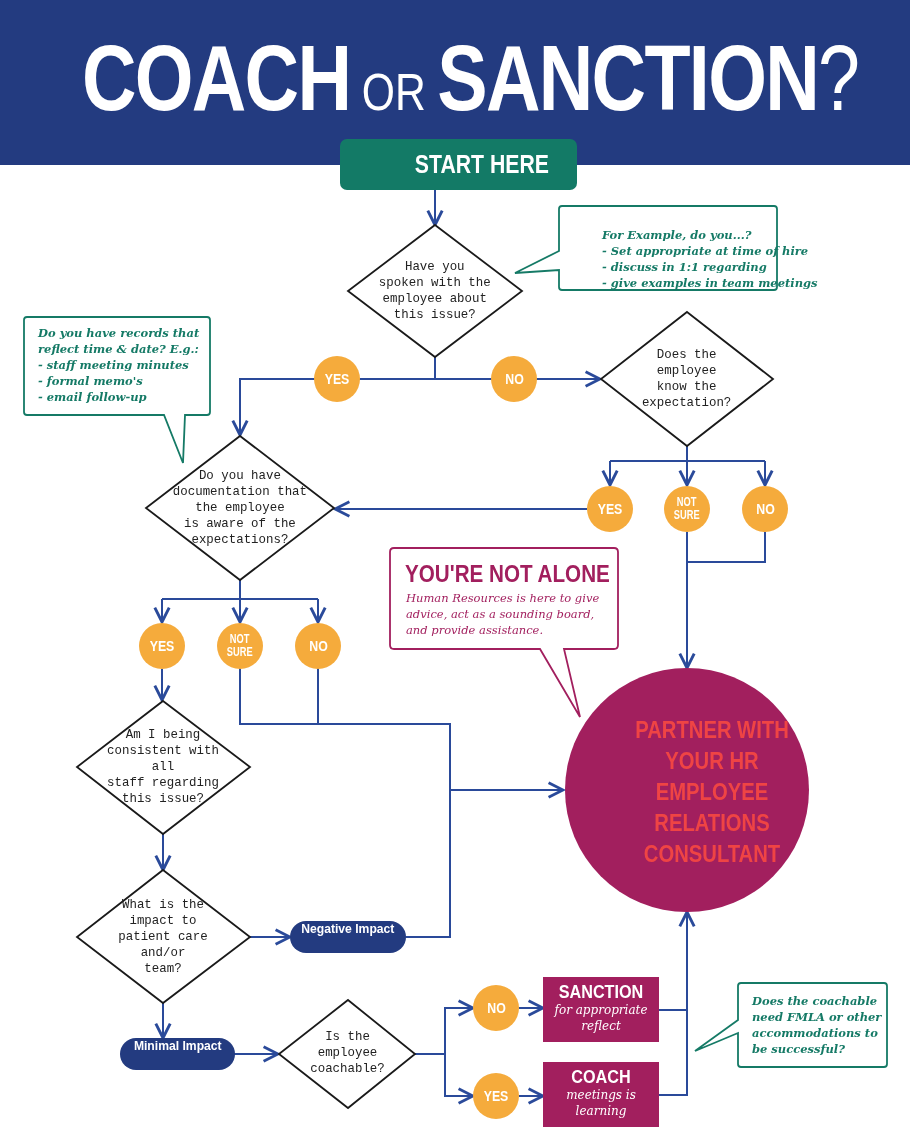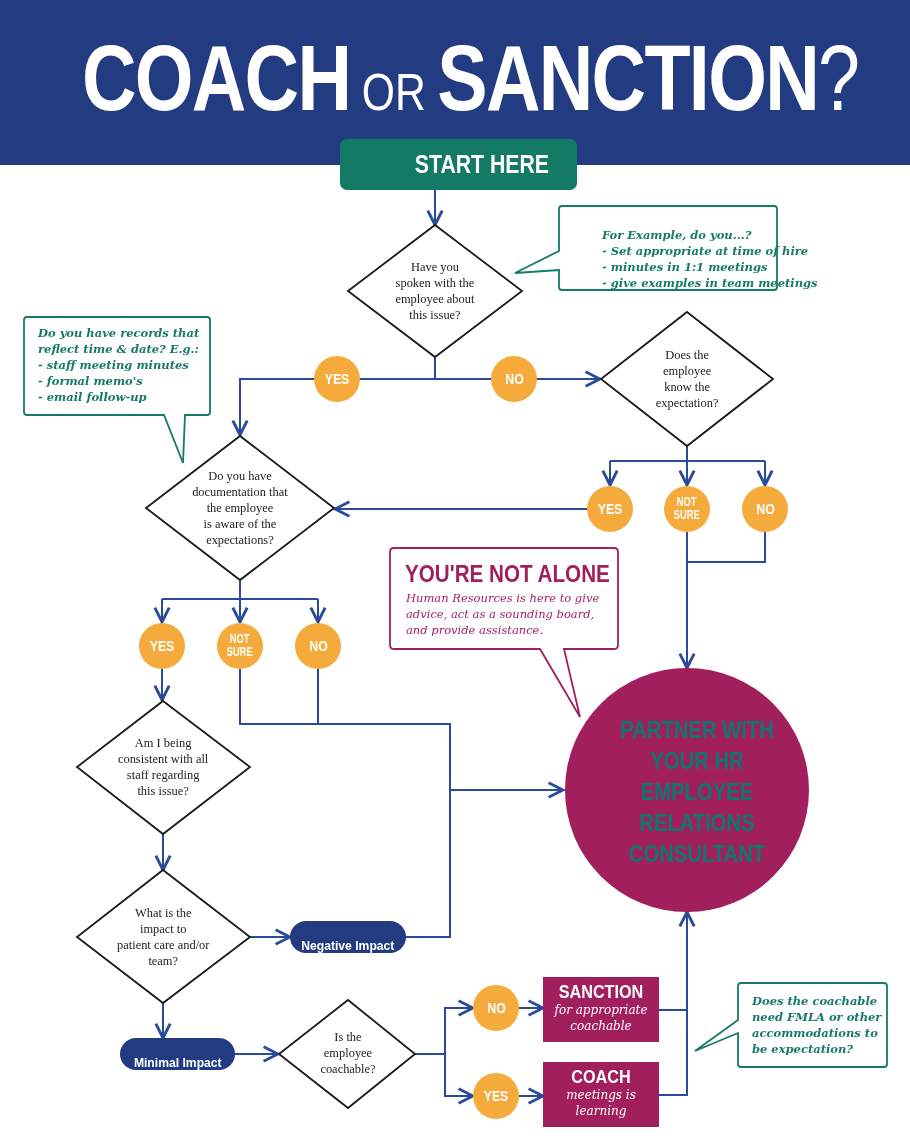--- a/index.html
+++ b/index.html
@@ -4,33 +4,33 @@
 <style>
   html, body { margin: 0; padding: 0; background: #ffffff; }
   body { width: 910px; height: 1140px; position: relative; overflow: hidden; font-family: "Liberation Sans", sans-serif; }
   svg { position: absolute; left: 0; top: 0; }
   .header { position: absolute; left: 0; top: 0; width: 910px; height: 165px; background: #233b80; }
   .title { position: absolute; left: 0; top: 28px; width: 910px; text-align: center; color: #ffffff; font-family: "Liberation Sans", sans-serif; font-weight: bold; font-size: 92px; letter-spacing: -2px; transform: scaleX(0.82); transform-origin: center; white-space: nowrap; line-height: 100px; }
   .title .or { font-weight: normal; font-size: 52px; letter-spacing: 0; margin: 0 14px; }
   .title .q { font-weight: normal; }
   .start { position: absolute; left: 340px; top: 139px; width: 190px; height: 51px; background: #137a66; border-radius: 7px; color: #fff; font-weight: bold; font-size: 25px; display: flex; align-items: center; justify-content: center; padding-left: 47px; }
   .start span { display: inline-block; transform: scaleX(0.85); }
-  .dtext { position: absolute; text-align: center; color: #222; font-family: Liberation Serif, serif; font-size: 13.5px; line-height: 16px; display: flex; align-items: center; justify-content: center; }
+  .dtext { position: absolute; text-align: center; color: #222; font-family: Liberation Mono, monospace; font-size: 13.5px; line-height: 16px; display: flex; align-items: center; justify-content: center; }
   .dtext span { display: block; transform: scaleX(0.92); }
   .badge { position: absolute; width: 46px; height: 46px; border-radius: 50%; background: #f5ab3c; color: #fff; font-weight: bold; font-size: 14px; display: flex; align-items: center; justify-content: center; text-align: center; line-height: 13px; }
   .badge.small { font-size: 12px; }
   .badge span { display: inline-block; transform: scaleX(0.88); }
   .note { position: absolute; color: #157a66; font-family: "DejaVu Serif", serif; font-style: italic; font-weight: bold; font-size: 11.5px; line-height: 16px; }
   .note div { white-space: nowrap; }
   .alone-title { position: absolute; left: 405px; top: 560px; color: #a21f5e; font-weight: bold; font-size: 24px; white-space: nowrap; transform: scaleX(0.86); transform-origin: left; }
   .alone-body { position: absolute; left: 406px; top: 590px; color: #a21f5e; font-family: "DejaVu Serif", serif; font-style: italic; font-size: 11.5px; line-height: 16px; }
   .alone-body div { white-space: nowrap; }
-  .circle-text { position: absolute; left: 576px; top: 715px; width: 242px; text-align: center; color: #0f766e; font-weight: bold; font-size: 23px; line-height: 31px; }
+  .circle-text { position: absolute; left: 591px; top: 715px; width: 242px; text-align: center; color: #ef4444; font-weight: bold; font-size: 23px; line-height: 31px; }
   .circle-text div { transform: scaleX(0.88); }
-  .pill { position: absolute; height: 32px; border-radius: 16px; background: #233b80; color: #fff; font-weight: bold; font-size: 13.5px; display: flex; align-items: flex-end; justify-content: center; }
+  .pill { position: absolute; height: 32px; border-radius: 16px; background: #233b80; color: #fff; font-weight: bold; font-size: 13.5px; display: flex; align-items: flex-start; justify-content: center; }
   .pill span { display: inline-block; transform: scaleX(0.9); white-space: nowrap; }
   .outcome { position: absolute; width: 116px; height: 65px; background: #a21f5e; color: #fff; text-align: center; }
   .outcome .h { font-weight: bold; font-size: 18px; margin-top: 5px; line-height: 20px; transform: scaleX(0.9); }
   .outcome .s { font-family: "DejaVu Serif", serif; font-style: italic; font-size: 12px; line-height: 16px; }
 </style>
 </head>
 <body>
 
 <div class="header"></div>
 <div class="title">
@@ -202,35 +202,35 @@
 <div class="badge" style="left:473px;top:985px;">
     <span>NO</span>
   </div>
 <div class="badge" style="left:473px;top:1073px;">
     <span>YES</span>
   </div>
 
 <div class="note" style="left:602px;top:215px;margin-top:12px;">
   <div>For Example, do you...?</div>
   <div>- Set appropriate at time of hire</div>
-  <div>- minutes in 1:1 meetings</div>
+  <div>- discuss in 1:1 regarding</div>
   <div>- give examples in team meetings</div>
 </div>
 <div class="note" style="left:38px;top:325px;">
   <div>Do you have records that</div>
   <div>reflect time &amp; date? E.g.:</div>
   <div>-  staff meeting minutes</div>
   <div>-  formal memo's</div>
   <div>-  email follow-up</div>
 </div>
 <div class="note" style="left:752px;top:993px;">
   <div>Does the coachable</div>
   <div>need FMLA or other</div>
   <div>accommodations to</div>
-  <div>be expectation?</div>
+  <div>be successful?</div>
 </div>
 
 <div class="alone-title">YOU'RE NOT ALONE</div>
 <div class="alone-body">
   <div>Human Resources is here to give</div>
   <div>advice, act as a sounding board,</div>
   <div>and provide assistance.</div>
 </div>
 
 <div class="circle-text">
@@ -244,19 +244,19 @@
 <div class="pill" style="left:290px;top:921px;width:116px;">
     <span>Negative Impact</span>
   </div>
 <div class="pill" style="left:120px;top:1038px;width:115px;">
     <span>Minimal Impact</span>
   </div>
 
 <div class="outcome" style="left:543px;top:977px;">
   <div class="h">SANCTION</div>
   <div class="s">for appropriate</div>
-  <div class="s">coachable</div>
+  <div class="s">reflect</div>
 </div>
 <div class="outcome" style="left:543px;top:1062px;">
   <div class="h">COACH</div>
   <div class="s">meetings is</div>
   <div class="s">learning</div>
 </div>
 
 </body></html>

